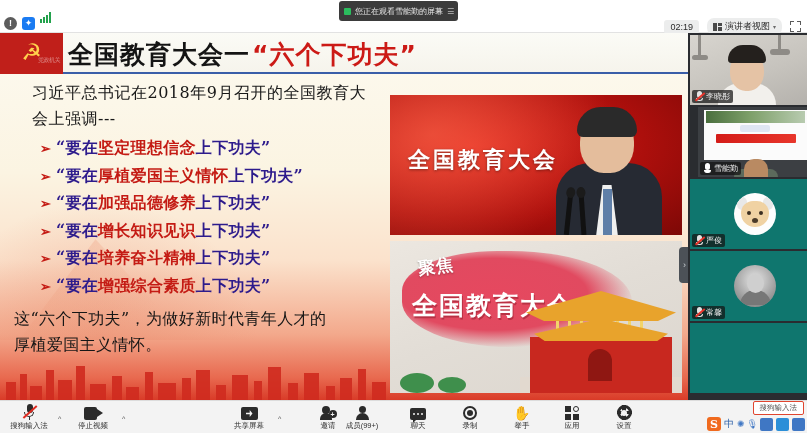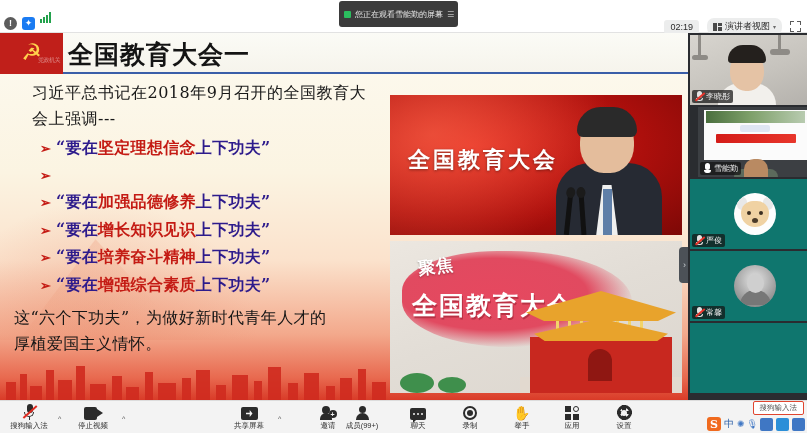--- a/index.html
+++ b/index.html
@@ -23,21 +23,21 @@
   .ic-info { background: #5c5c5c; border-radius: 50%; font-weight: bold; font-size: 9px; }
   .ic-shield { background: #1a7bf2; border-radius: 3px; }
   .ic-signal { background: transparent; position: relative; width: 14px; }
   .ic-signal i { position: absolute; bottom: 1px; width: 2px; background: #23a24d; display: block; }
   .ic-signal i:nth-child(1){left:0;height:4px;}
   .ic-signal i:nth-child(2){left:3px;height:6px;}
   .ic-signal i:nth-child(3){left:6px;height:8px;}
   .ic-signal i:nth-child(4){left:9px;height:11px;}
 
   .share-banner {
-    position: absolute; left: 339px; top: 1px; height: 26px;
+    position: absolute; left: 339px; top: 1px; height: 20px;
     background: #3b3b3b; border-radius: 3px; display: flex; align-items: center;
     padding: 0 5px; gap: 4px; color: #e6e6e6; font-size: 8px; white-space: nowrap;
   }
   .share-banner .dot { width: 7px; height: 7px; background: #2bbd5e; border-radius: 1px; }
   .share-banner .menu { opacity: .75; font-size: 8px; letter-spacing: -1px; }
 
   .topbar-right {
     position: absolute; right: 6px; top: 18px; display: flex; align-items: center; gap: 8px;
   }
   .timer-chip {
@@ -395,34 +395,36 @@
         <i style="left:372px;width:14px;height:18px"></i>
       </div>
 
       <div class="title-band">
         <div class="emblem-block">
           <span class="hammer">☭</span>
           <span class="wm">党政机关</span>
         </div>
         <div class="slide-title">
           <span class="t-black">全国教育大会一</span>
+          <span class="t-red">“六个下功夫”</span>
         </div>
       </div>
 
       <div class="body-text">
         <div class="lead">习近平总书记在2018年9月召开的全国教育大</div>
         <div class="lead tail">会上强调---</div>
 
         <div class="bullets">
           <div class="bullet">
             <span class="arrow">➢</span>
             <span class="btxt"><span>“要在</span><em>坚定理想信念</em><span>上下功夫”</span></span>
           </div>
           <div class="bullet">
             <span class="arrow">➢</span>
+            <span class="btxt"><span>“要在</span><em>厚植爱国主义情怀</em><span>上下功夫”</span></span>
           </div>
           <div class="bullet">
             <span class="arrow">➢</span>
             <span class="btxt"><span>“要在</span><em>加强品德修养</em><span>上下功夫”</span></span>
           </div>
           <div class="bullet">
             <span class="arrow">➢</span>
             <span class="btxt"><span>“要在</span><em>增长知识见识</em><span>上下功夫”</span></span>
           </div>
           <div class="bullet">

